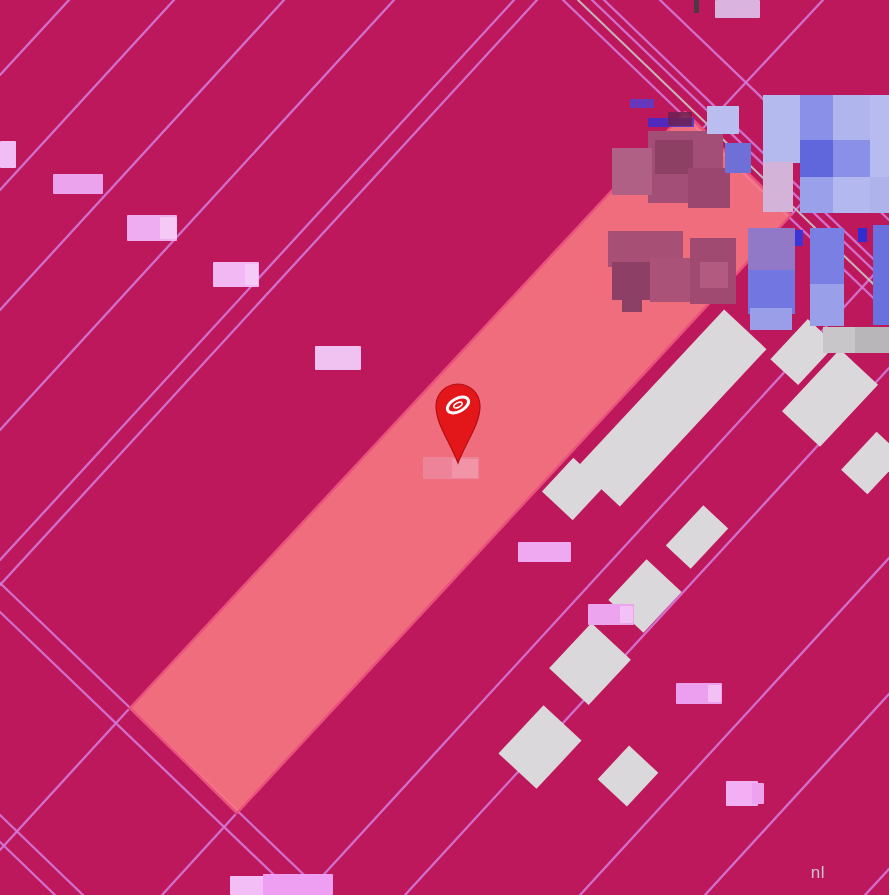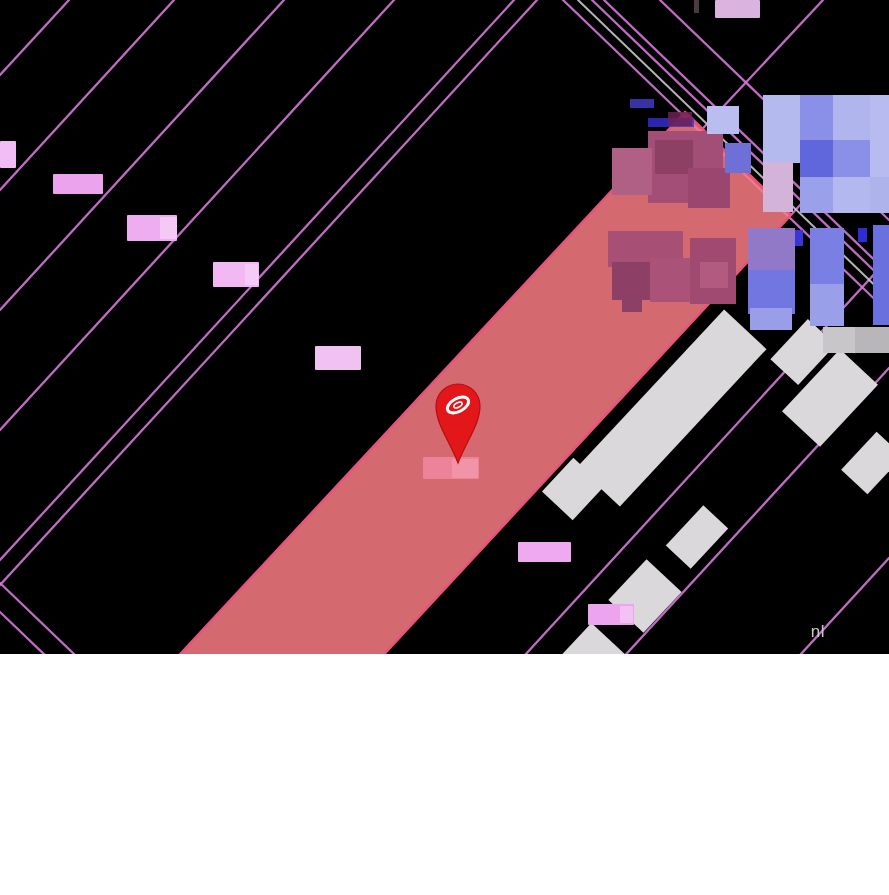--- a/index.html
+++ b/index.html
@@ -1,17 +1,17 @@
 <!DOCTYPE html>
 <html><head>
 <meta charset="utf-8">
 <style>
   html,body{margin:0;padding:0;background:#ffffff;}
   .map-viewport{
-    position:relative;width:889px;height:654px;background:#000000;
+    position:relative;width:889px;height:895px;background:#be185d;
     overflow:hidden;font-family:"Liberation Sans", sans-serif;
   }
   .map-viewport svg{position:absolute;left:0;top:0;}
   .map-attribution{
     position:absolute;right:64px;bottom:12px;
     font-size:17px;color:#cbc6cb;letter-spacing:.5px;user-select:none;
   }
 </style>
 </head>
 <body>

